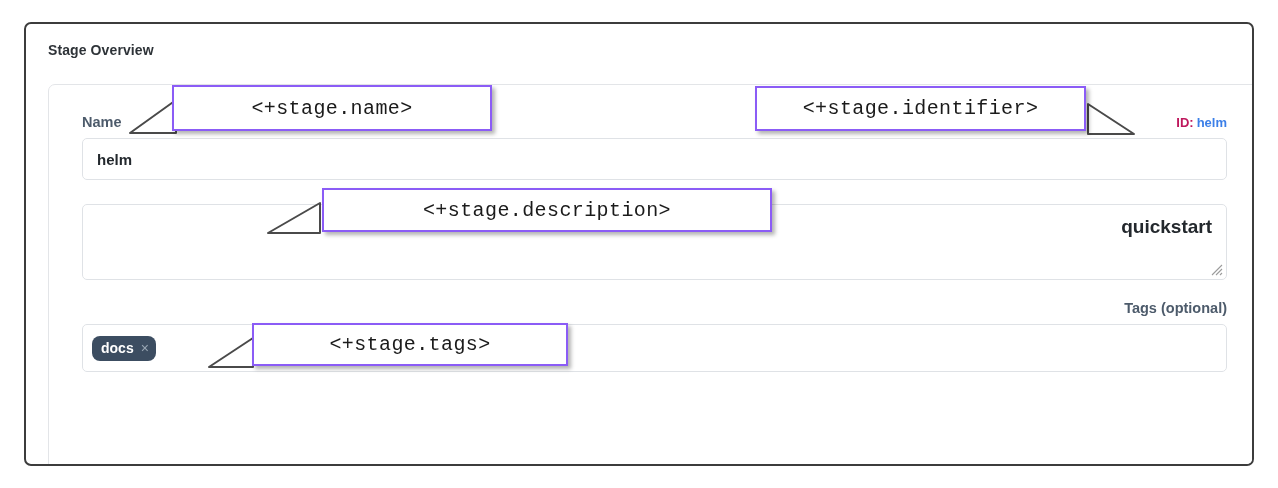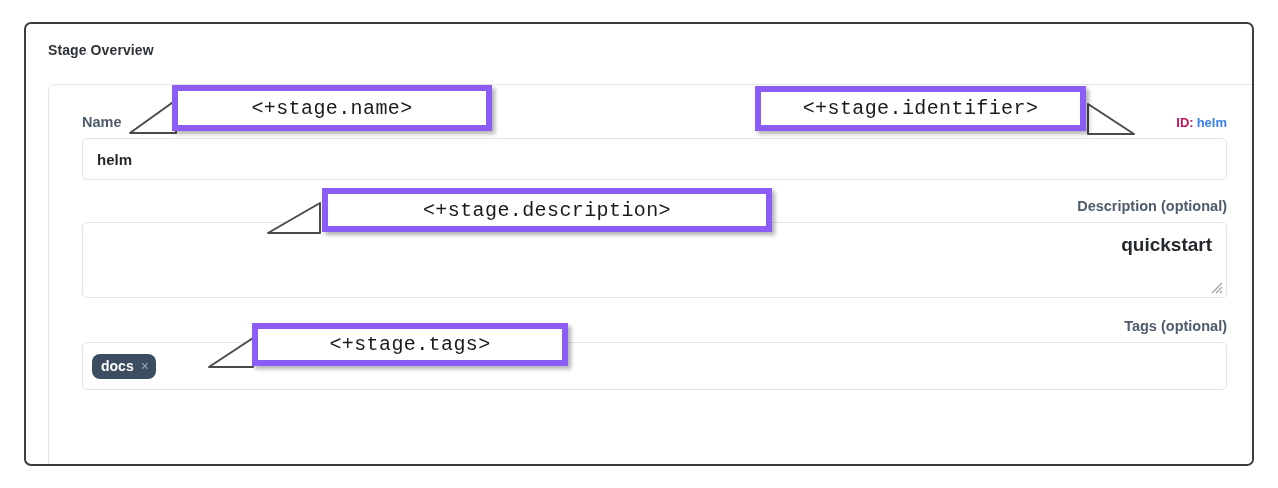--- a/index.html
+++ b/index.html
@@ -159,21 +159,21 @@
     line-height: 1;
   }
 
   .field-gap-1 { height: 17px; }
   .field-gap-2 { height: 19px; }
 
   
   .callout {
     position: absolute;
     background: #ffffff;
-    border: 6px solid #8b5cf6;
+    border: 2px solid #8b5cf6;
     box-shadow: 3px 3px 4px rgba(0,0,0,0.30);
     display: flex;
     align-items: center;
     justify-content: center;
     box-sizing: border-box;
     z-index: 30;
   }
   .callout span {
     font-family: "Liberation Mono", "DejaVu Sans Mono", monospace;
     font-size: 20px;
@@ -215,21 +215,20 @@
         <div class="label-row">
           <div class="field-label">Name</div>
           <div class="id-readout">
             <span class="id-key">ID:</span><span class="id-val">helm</span>
           </div>
         </div>
         <div class="text-input">helm</div>
 
         <div class="field-gap-1"></div>
 
-        <div class="field-label">Description (optional)</div>
         <div class="text-area">
           <span>quickstart</span>
           <svg class="resize-grip" viewBox="0 0 12 12">
             <path d="M11 1 L1 11 M11 5 L5 11 M11 9 L9 11" stroke="#9c9c9c" stroke-width="1.1" fill="none"></path>
           </svg>
         </div>
 
         <div class="field-gap-2"></div>
 
         <div class="field-label">Tags (optional)</div>

